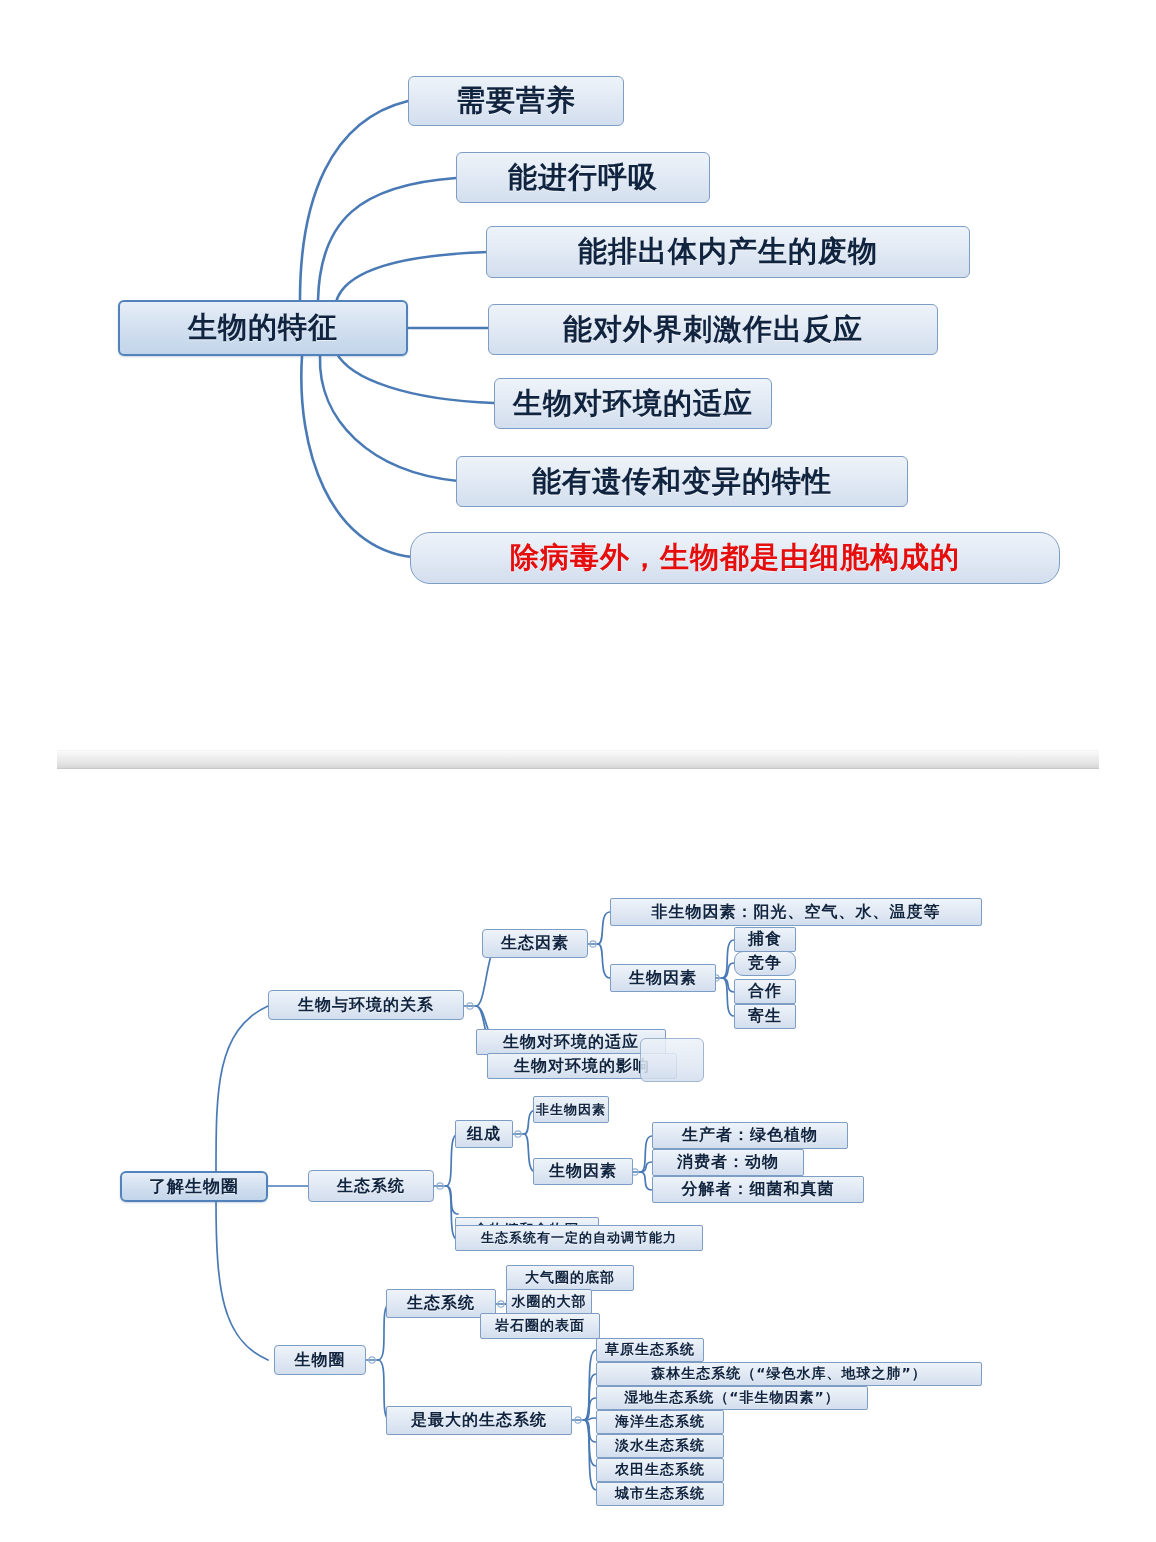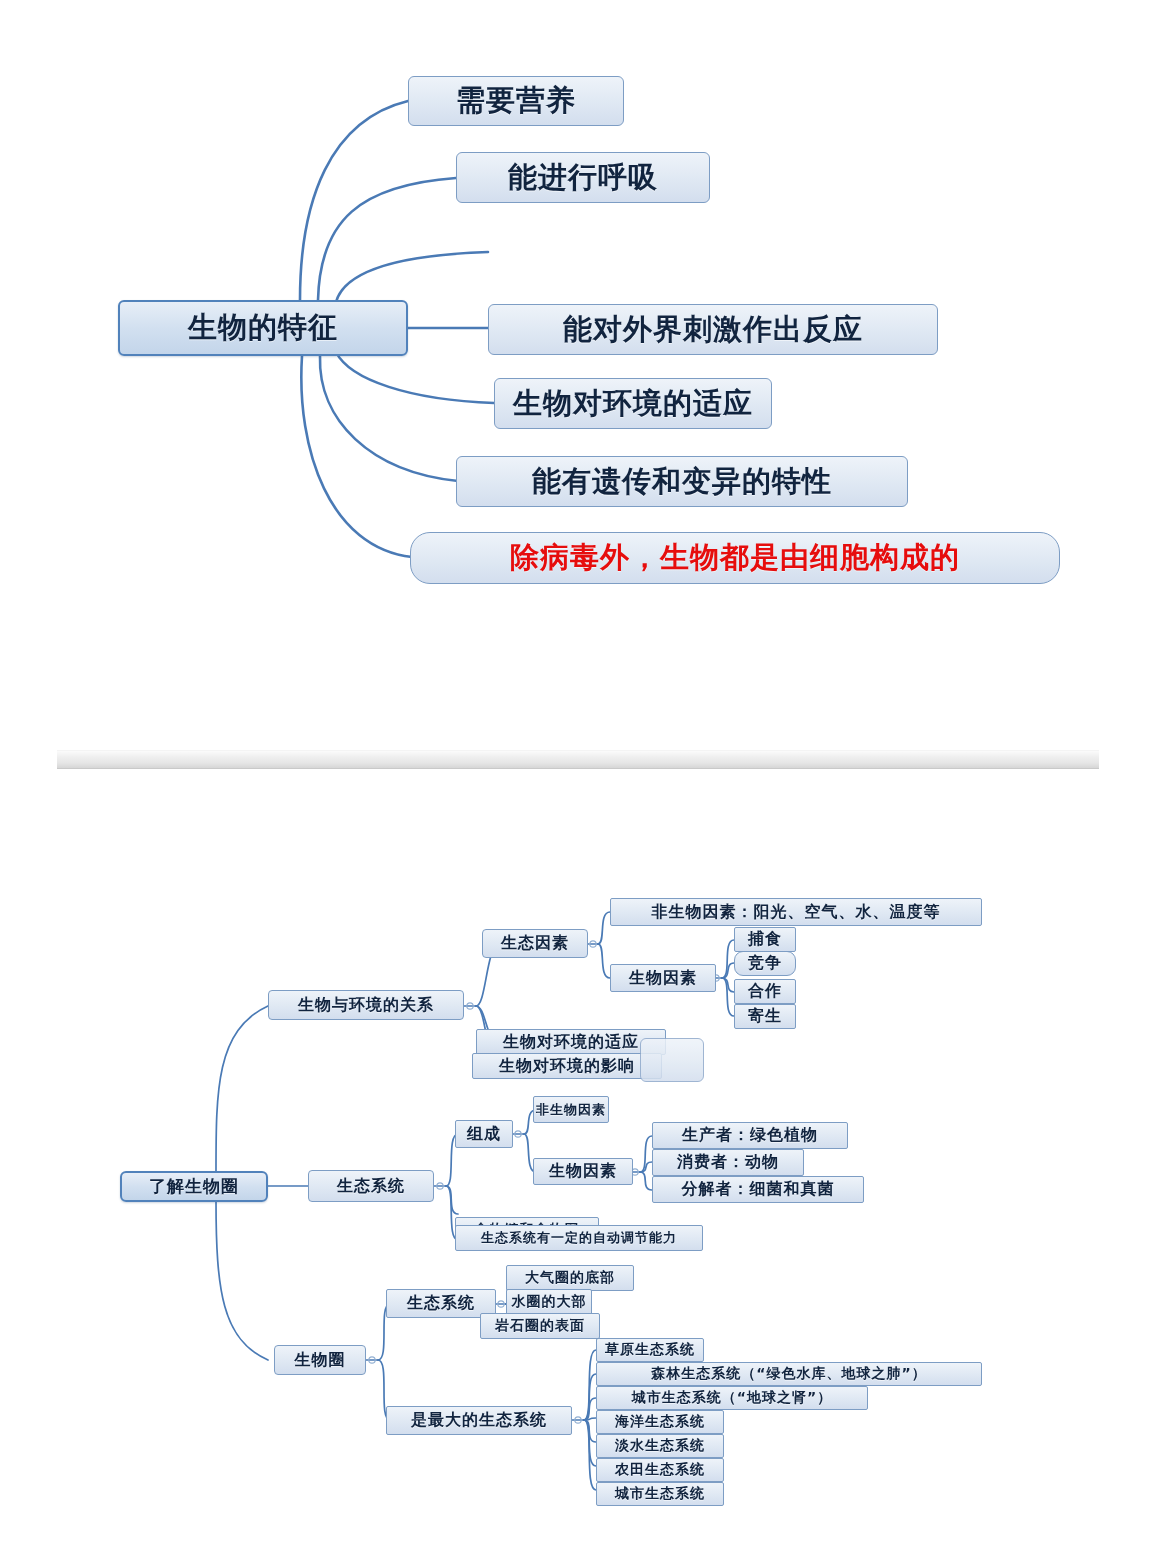--- a/index.html
+++ b/index.html
@@ -122,20 +122,23 @@
     </div>
 
     <div class="node rounded" style="left:408px; top:76px; width:216px; height:50px;">
       <span>需要营养</span>
     </div>
 
     <div class="node rounded" style="left:456px; top:152px; width:254px; height:51px;">
       <span>能进行呼吸</span>
     </div>
 
+    <div class="node rounded" style="left:486px; top:226px; width:484px; height:52px;">
+      <span>能排出体内产生的废物</span>
+    </div>
 
     <div class="node rounded" style="left:488px; top:304px; width:450px; height:51px;">
       <span>能对外界刺激作出反应</span>
     </div>
 
     <div class="node rounded" style="left:494px; top:378px; width:278px; height:51px;">
       <span>生物对环境的适应</span>
     </div>
 
     <div class="node rounded" style="left:456px; top:456px; width:452px; height:51px;">
@@ -247,21 +250,21 @@
     <div class="node flat" style="left:734px; top:979px; width:62px; height:25px;">
       <span>合作</span>
     </div>
     <div class="node flat" style="left:734px; top:1004px; width:62px; height:25px;">
       <span>寄生</span>
     </div>
 
     <div class="node flat" style="left:476px; top:1029px; width:190px; height:26px;">
       <span>生物对环境的适应</span>
     </div>
-    <div class="node flat" style="left:472px; top:1053px; width:190px; height:26px;">
+    <div class="node flat" style="left:487px; top:1053px; width:190px; height:26px;">
       <span>生物对环境的影响</span>
     </div>
     <div class="ghostbox" style="left:640px; top:1038px; width:62px; height:42px;"></div>
 
     <div class="node soft" style="left:308px; top:1170px; width:126px; height:32px;">
       <span>生态系统</span>
     </div>
 
     <div class="node flat" style="left:455px; top:1120px; width:58px; height:28px;">
       <span>组成</span>
@@ -314,21 +317,21 @@
       <span>是最大的生态系统</span>
     </div>
 
     <div class="node flat" style="left:596px; top:1338px; width:108px; height:24px;">
       <span style="font-size:14px;">草原生态系统</span>
     </div>
     <div class="node flat" style="left:596px; top:1362px; width:386px; height:24px;">
       <span style="font-size:14px;">森林生态系统（“绿色水库、地球之肺”）</span>
     </div>
     <div class="node flat" style="left:596px; top:1386px; width:272px; height:24px;">
-      <span style="font-size:14px;">城市生态系统（“地球之肾”）</span>
+      <span style="font-size:14px;">湿地生态系统（“非生物因素”）</span>
     </div>
     <div class="node flat" style="left:596px; top:1410px; width:128px; height:24px;">
       <span style="font-size:14px;">海洋生态系统</span>
     </div>
     <div class="node flat" style="left:596px; top:1434px; width:128px; height:24px;">
       <span style="font-size:14px;">淡水生态系统</span>
     </div>
     <div class="node flat" style="left:596px; top:1458px; width:128px; height:24px;">
       <span style="font-size:14px;">农田生态系统</span>
     </div>

